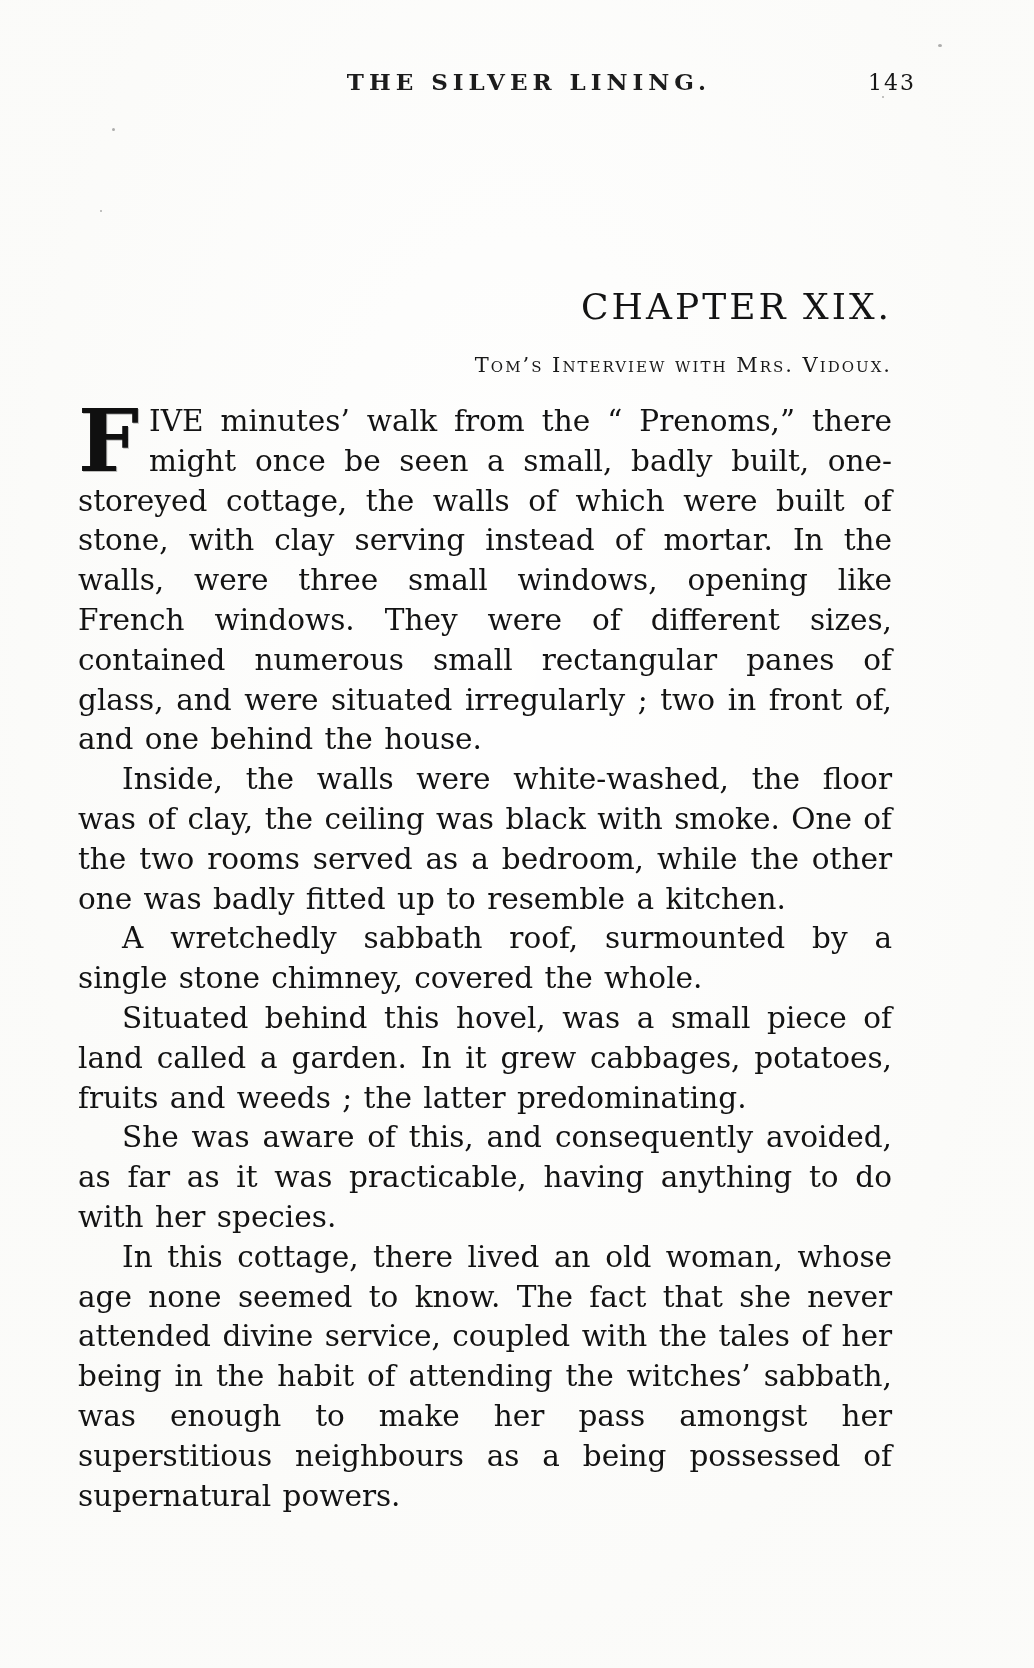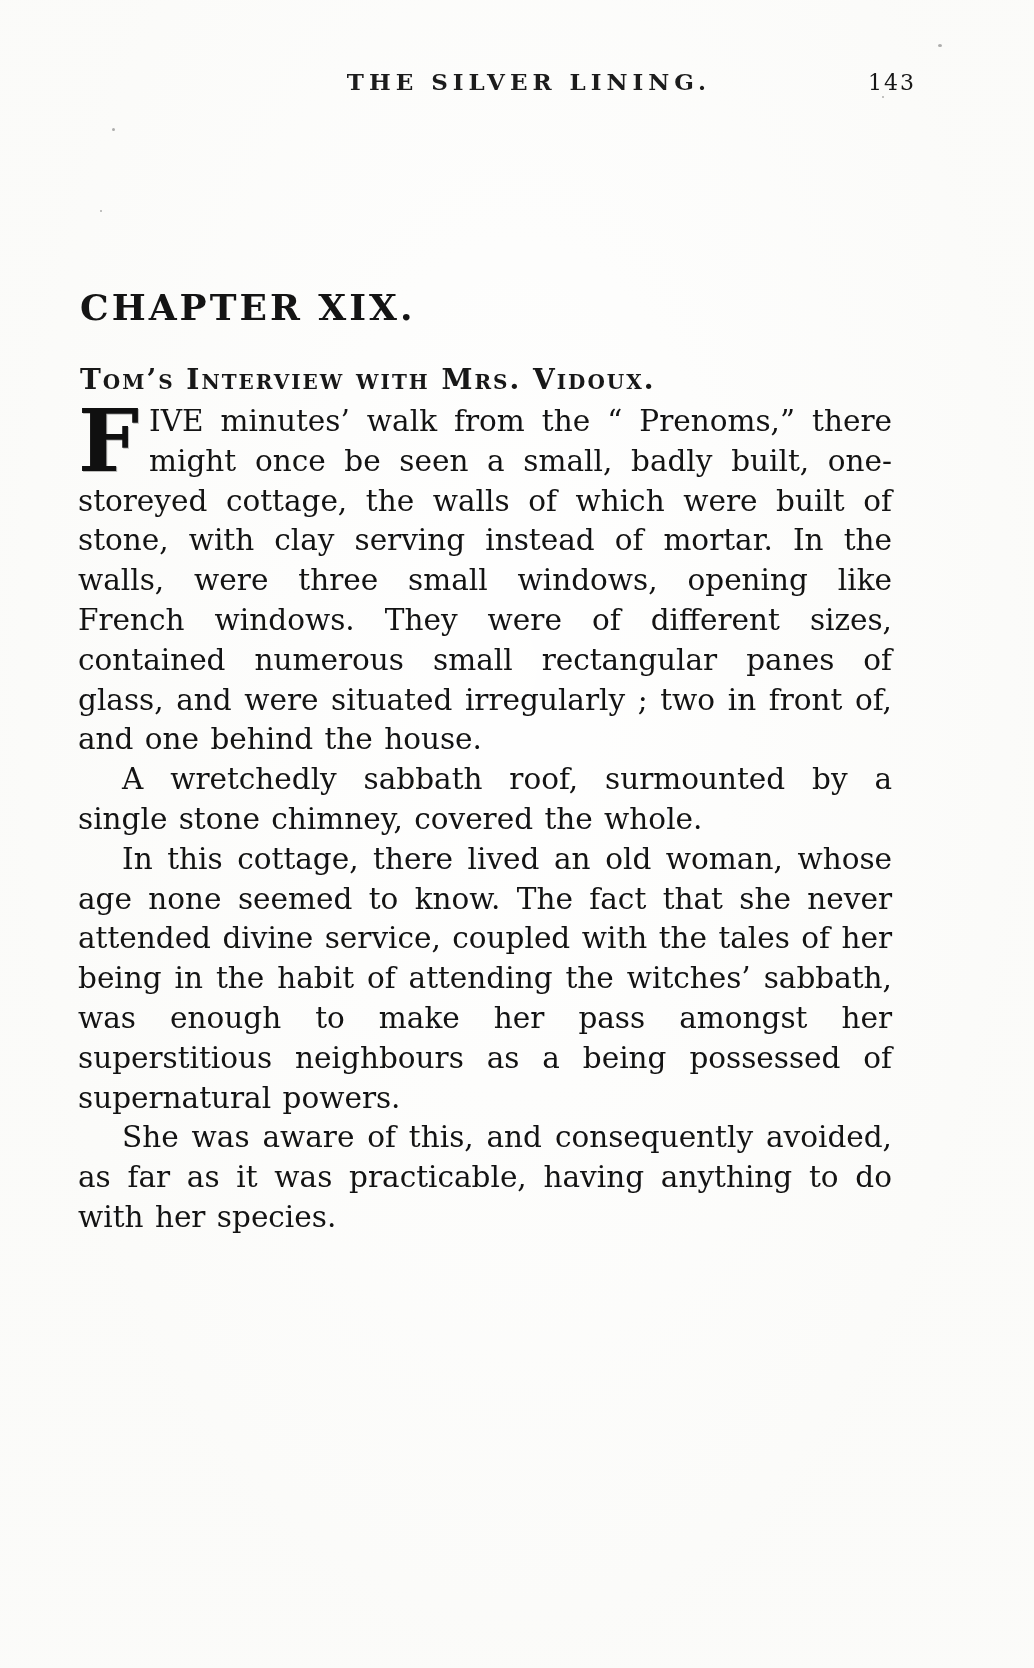--- a/index.html
+++ b/index.html
@@ -44,31 +44,30 @@
   .page-number {
     font-size: 22px;
     letter-spacing: 2px;
     color: #171717;
   }
   .chapter-block {
     position: absolute;
     top: 286px;
     left: 80px;
     width: 812px;
-    text-align: left;
-    font-weight: bold;
+    text-align: right;
   }
   .chapter-heading {
     font-size: 36px;
     letter-spacing: 3px;
     color: #141414;
   }
   .chapter-subtitle {
-    margin-top: 35px;
-    font-size: 28px;
+    margin-top: 26px;
+    font-size: 21px;
     font-variant: small-caps;
     letter-spacing: 2px;
     color: #181818;
   }
   .text-block {
     position: absolute;
     top: 402px;
     left: 78px;
     width: 814px;
     font-size: 29.5px;
@@ -124,23 +123,29 @@
   <div class="chapter-block">
     <div class="chapter-heading">CHAPTER XIX.</div>
     <div class="chapter-subtitle">Tom’s Interview with Mrs. Vidoux.</div>
   </div>
 
   <div class="text-block">
     <p class="first">
       <span class="dropcap">F</span><span>IVE minutes’ walk from the “ Prenoms,” there might once be seen a small, badly built, one-storeyed cottage, the walls of which were built of stone, with clay serving instead of mortar.  In the walls, were three small windows, opening like French windows.  They were of different sizes, contained numerous small rectangular panes of glass, and were situated irregularly ; two in front of, and one behind the house.</span>
     </p>
     <p>
+      <span>Inside, the walls were white-washed, the floor was of clay, the ceiling was black with smoke. One of the two rooms served as a bedroom, while the other one was badly fitted up to resemble a kitchen.</span>
+    </p>
+    <p>
       <span>A wretchedly sabbath roof, surmounted by a single stone chimney, covered the whole.</span>
     </p>
     <p>
-      <span>In this cottage, there lived an old woman, whose age none seemed to know.  The fact that she never attended divine service, coupled with the tales of her being in the habit of attending the witches’ sabbath, was enough to make her pass amongst her superstitious neighbours as a being possessed of supernatural powers.</span>
+      <span>Situated behind this hovel, was a small piece of land called a garden.  In it grew cabbages, potatoes, fruits and weeds ; the latter predominating.</span>
     </p>
     <p>
       <span>She was aware of this, and consequently avoided, as far as it was practicable, having anything to do with her species.</span>
+    </p>
+    <p>
+      <span>In this cottage, there lived an old woman, whose age none seemed to know.  The fact that she never attended divine service, coupled with the tales of her being in the habit of attending the witches’ sabbath, was enough to make her pass amongst her superstitious neighbours as a being possessed of supernatural powers.</span>
     </p>
   </div>
 
 </div>
 
 </body></html>

